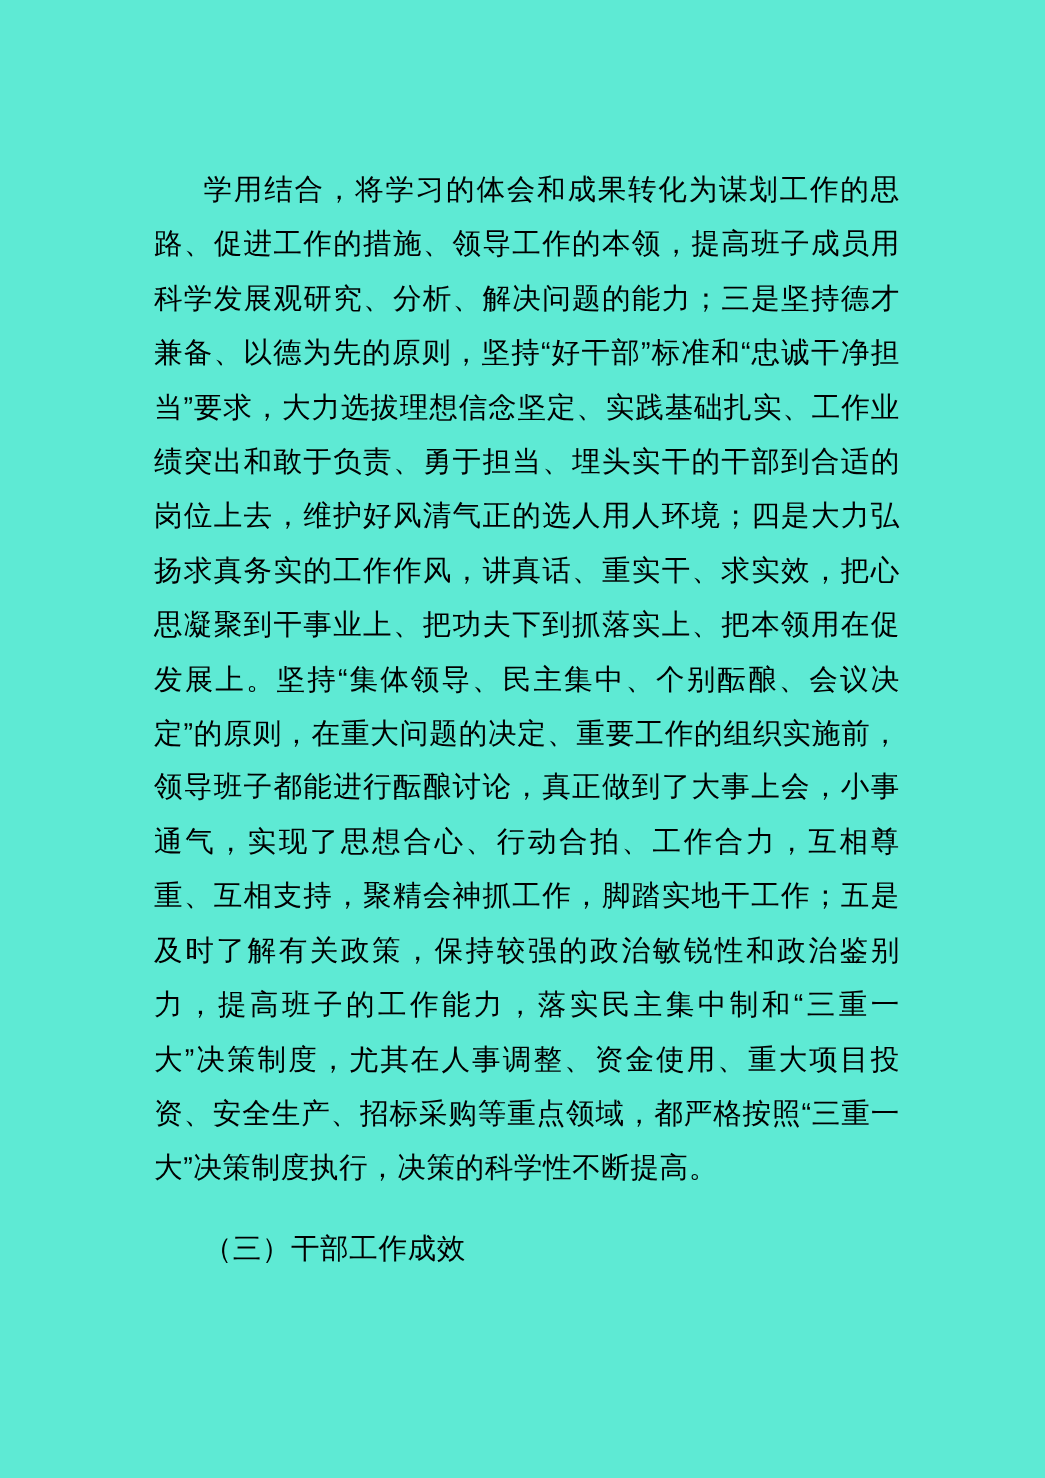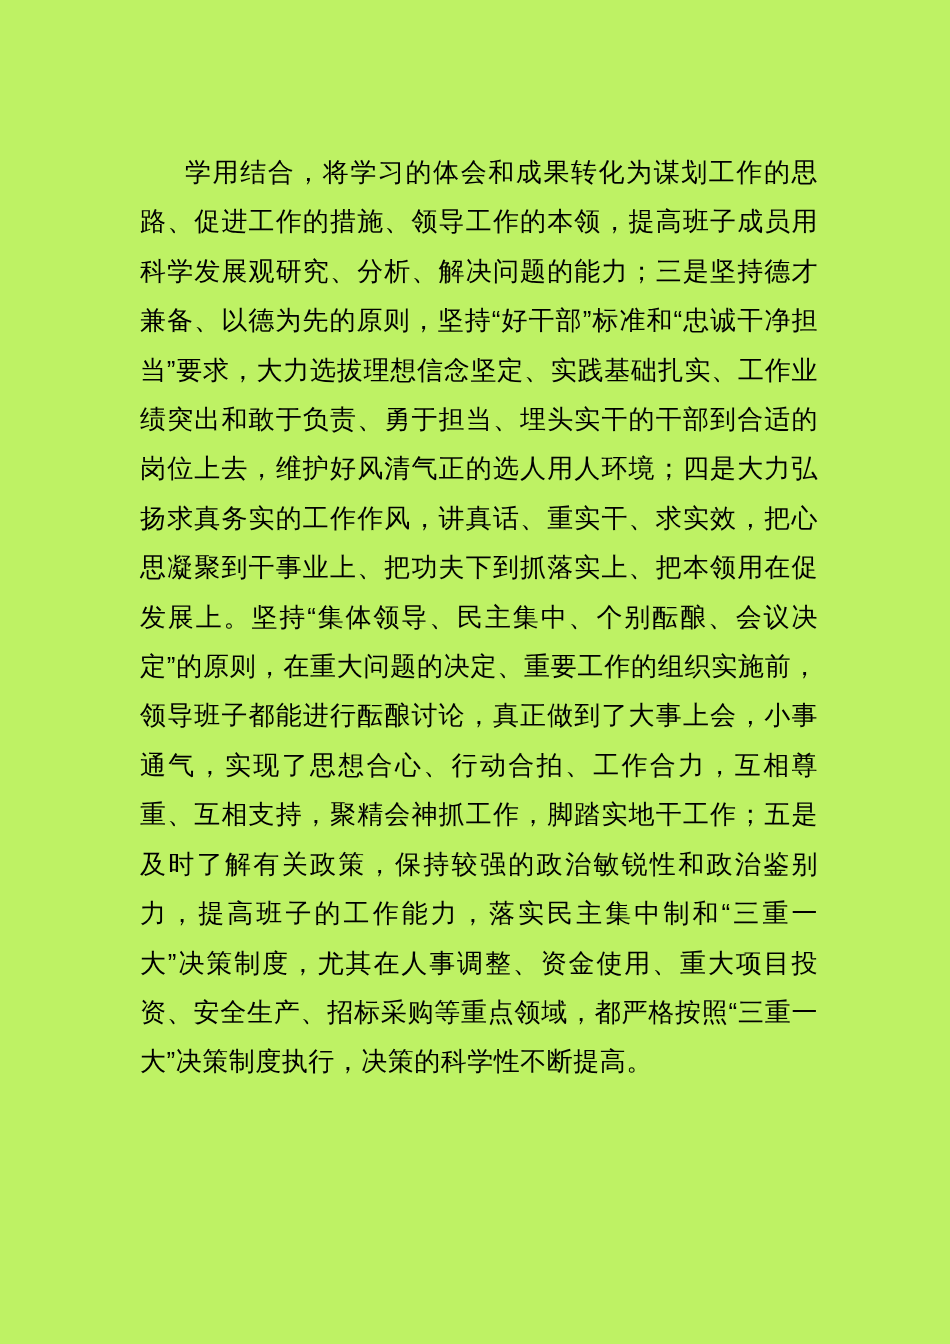--- a/index.html
+++ b/index.html
@@ -4,21 +4,21 @@
 <style>
   html, body {
     margin: 0;
     padding: 0;
     background: #ffffff;
   }
   .doc-page {
     position: relative;
     width: 950px;
     height: 1344px;
-    background: #bef264;
+    background: #5eead4;
     overflow: hidden;
   }
   .doc-content {
     position: absolute;
     left: 140px;
     top: 148px;
     width: 678px;
     color: #000000;
     font-family: "Liberation Sans", sans-serif;
   }
@@ -41,14 +41,15 @@
     color: #000000;
     letter-spacing: 0.5px;
   }
 </style>
 </head>
 <body>
 
 <div class="doc-page">
   <div class="doc-content">
     <p class="body-paragraph">学用结合，将学习的体会和成果转化为谋划工作的思路、促进工作的措施、领导工作的本领，提高班子成员用科学发展观研究、分析、解决问题的能力；三是坚持德才兼备、以德为先的原则，坚持“好干部”标准和“忠诚干净担当”要求，大力选拔理想信念坚定、实践基础扎实、工作业绩突出和敢于负责、勇于担当、埋头实干的干部到合适的岗位上去，维护好风清气正的选人用人环境；四是大力弘扬求真务实的工作作风，讲真话、重实干、求实效，把心思凝聚到干事业上、把功夫下到抓落实上、把本领用在促发展上。坚持“集体领导、民主集中、个别酝酿、会议决定”的原则，在重大问题的决定、重要工作的组织实施前，领导班子都能进行酝酿讨论，真正做到了大事上会，小事通气，实现了思想合心、行动合拍、工作合力，互相尊重、互相支持，聚精会神抓工作，脚踏实地干工作；五是及时了解有关政策，保持较强的政治敏锐性和政治鉴别力，提高班子的工作能力，落实民主集中制和“三重一大”决策制度，尤其在人事调整、资金使用、重大项目投资、安全生产、招标采购等重点领域，都严格按照“三重一大”决策制度执行，决策的科学性不断提高。</p>
+    <p class="section-heading">（三）干部工作成效</p>
   </div>
 </div>
 
 </body></html>

